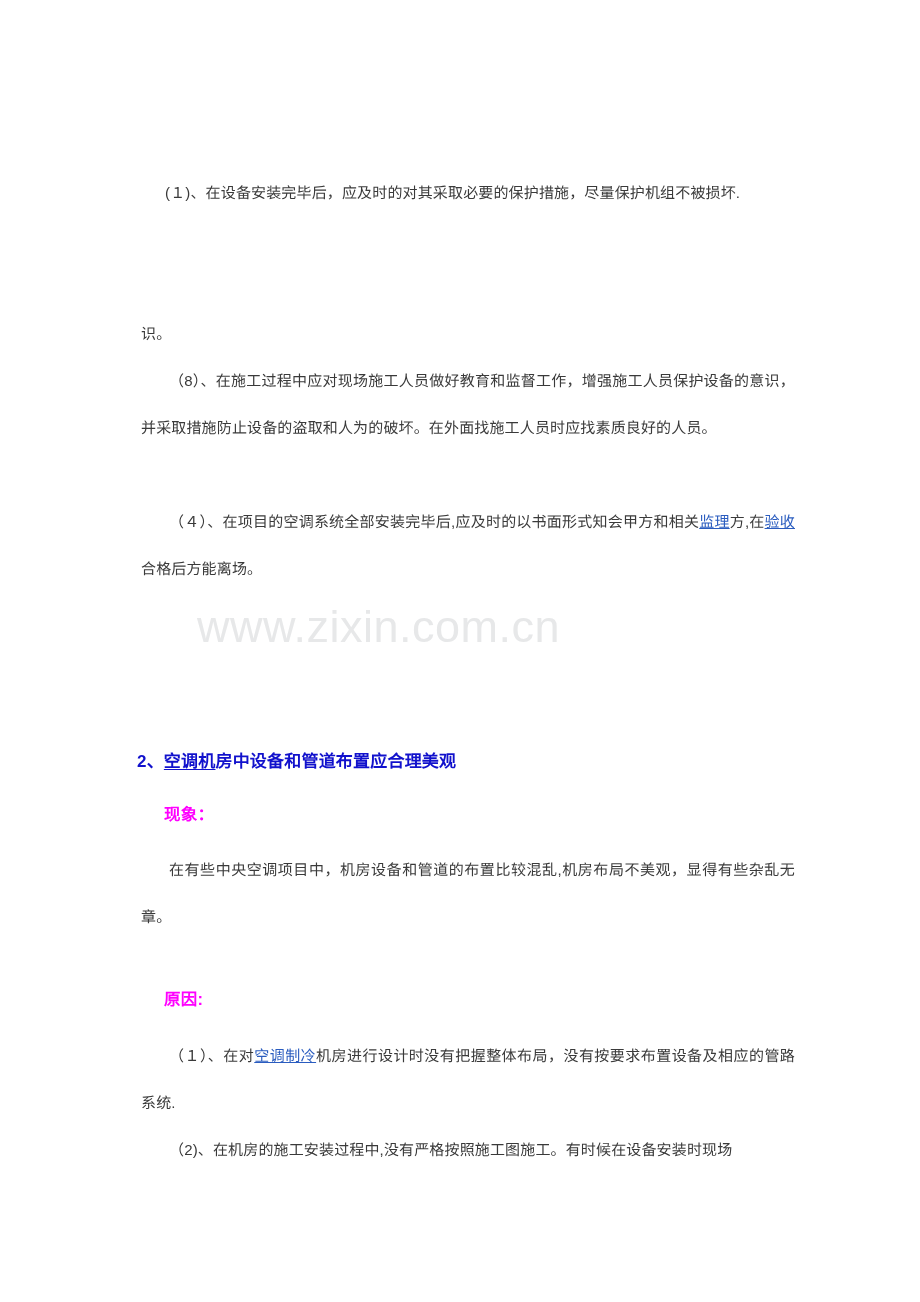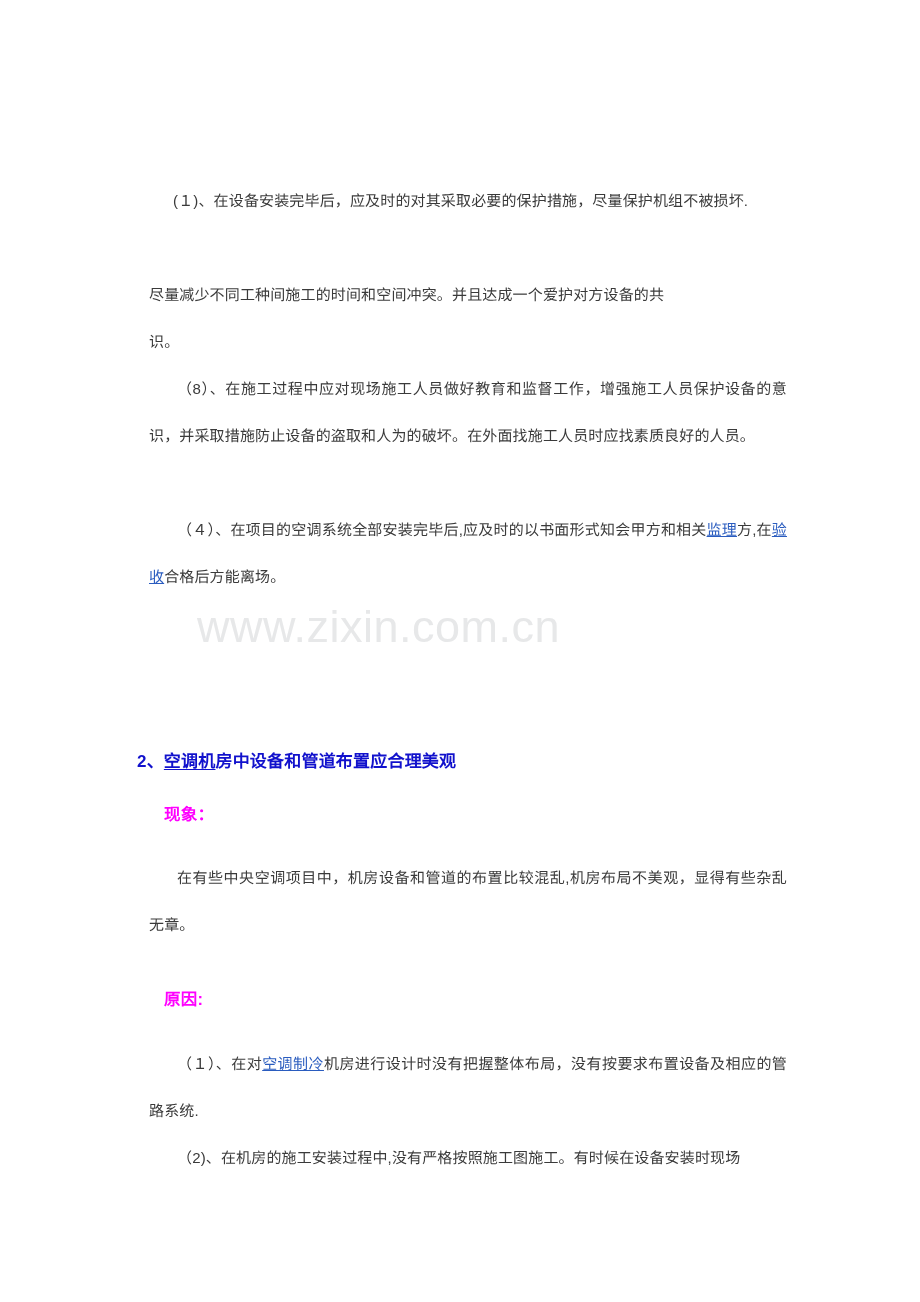--- a/index.html
+++ b/index.html
@@ -44,21 +44,21 @@
     color: #1111cc;
     text-decoration: underline;
     text-underline-offset: 2px;
   }
 
   
   .p {
     font-size: 15px;
     line-height: 47px;
     color: #3a3a3a;
-    margin: 12px;
+    margin: 4px;
     text-align: justify;
     text-justify: inter-ideograph;
     letter-spacing: 0.15px;
   }
   .p.indent {
     text-indent: 28px;
   }
   .p.indent-sm {
     text-indent: 24px;
   }
@@ -93,23 +93,20 @@
 <body>
 
 <div class="page">
 
 
   <div class="blk" style="top:165px;">
     <p class="p indent-sm">(１)、在设备安装完毕后，应及时的对其采取必要的保护措施，尽量保护机组不被损坏.</p>
   </div>
 
 
-  <div class="blk" style="top:259px;">
-    <p class="p">尽量减少不同工种间施工的时间和空间冲突。并且达成一个爱护对方设备的共</p>
-  </div>
 
   <div class="blk" style="top:306px;">
     <p class="p">识。</p>
   </div>
 
   <div class="blk" style="top:353px;">
     <p class="p indent">（8）、在施工过程中应对现场施工人员做好教育和监督工作，增强施工人员保护设备的意识，并采取措施防止设备的盗取和人为的破坏。在外面找施工人员时应找素质良好的人员。</p>
   </div>
 
   <div class="blk" style="top:494px;">

